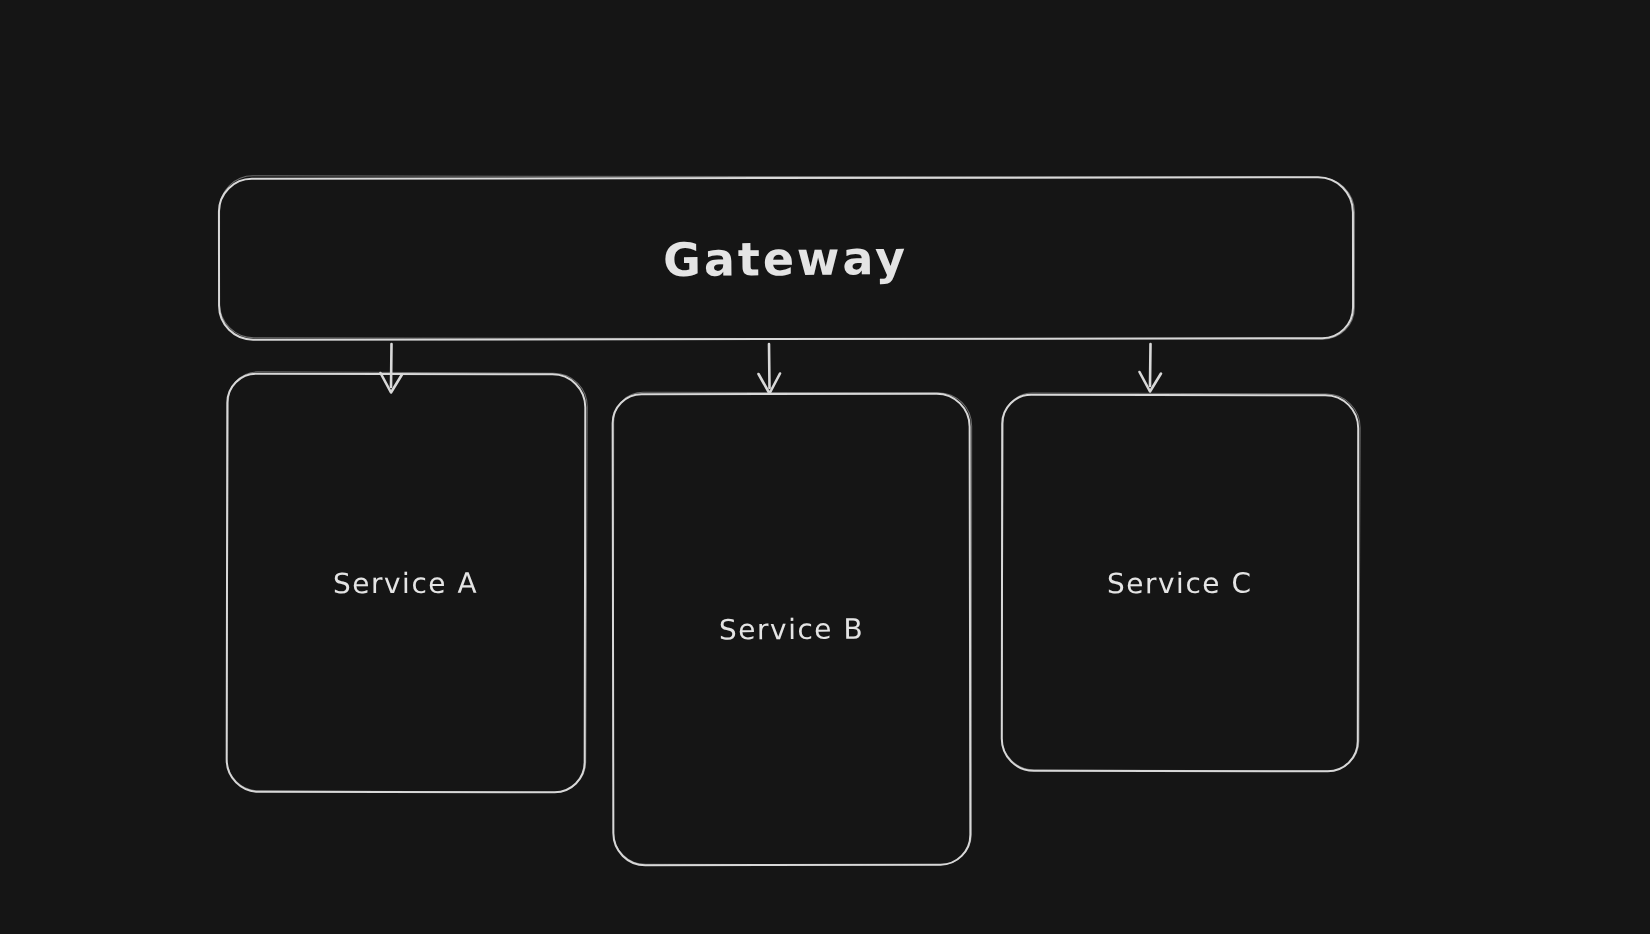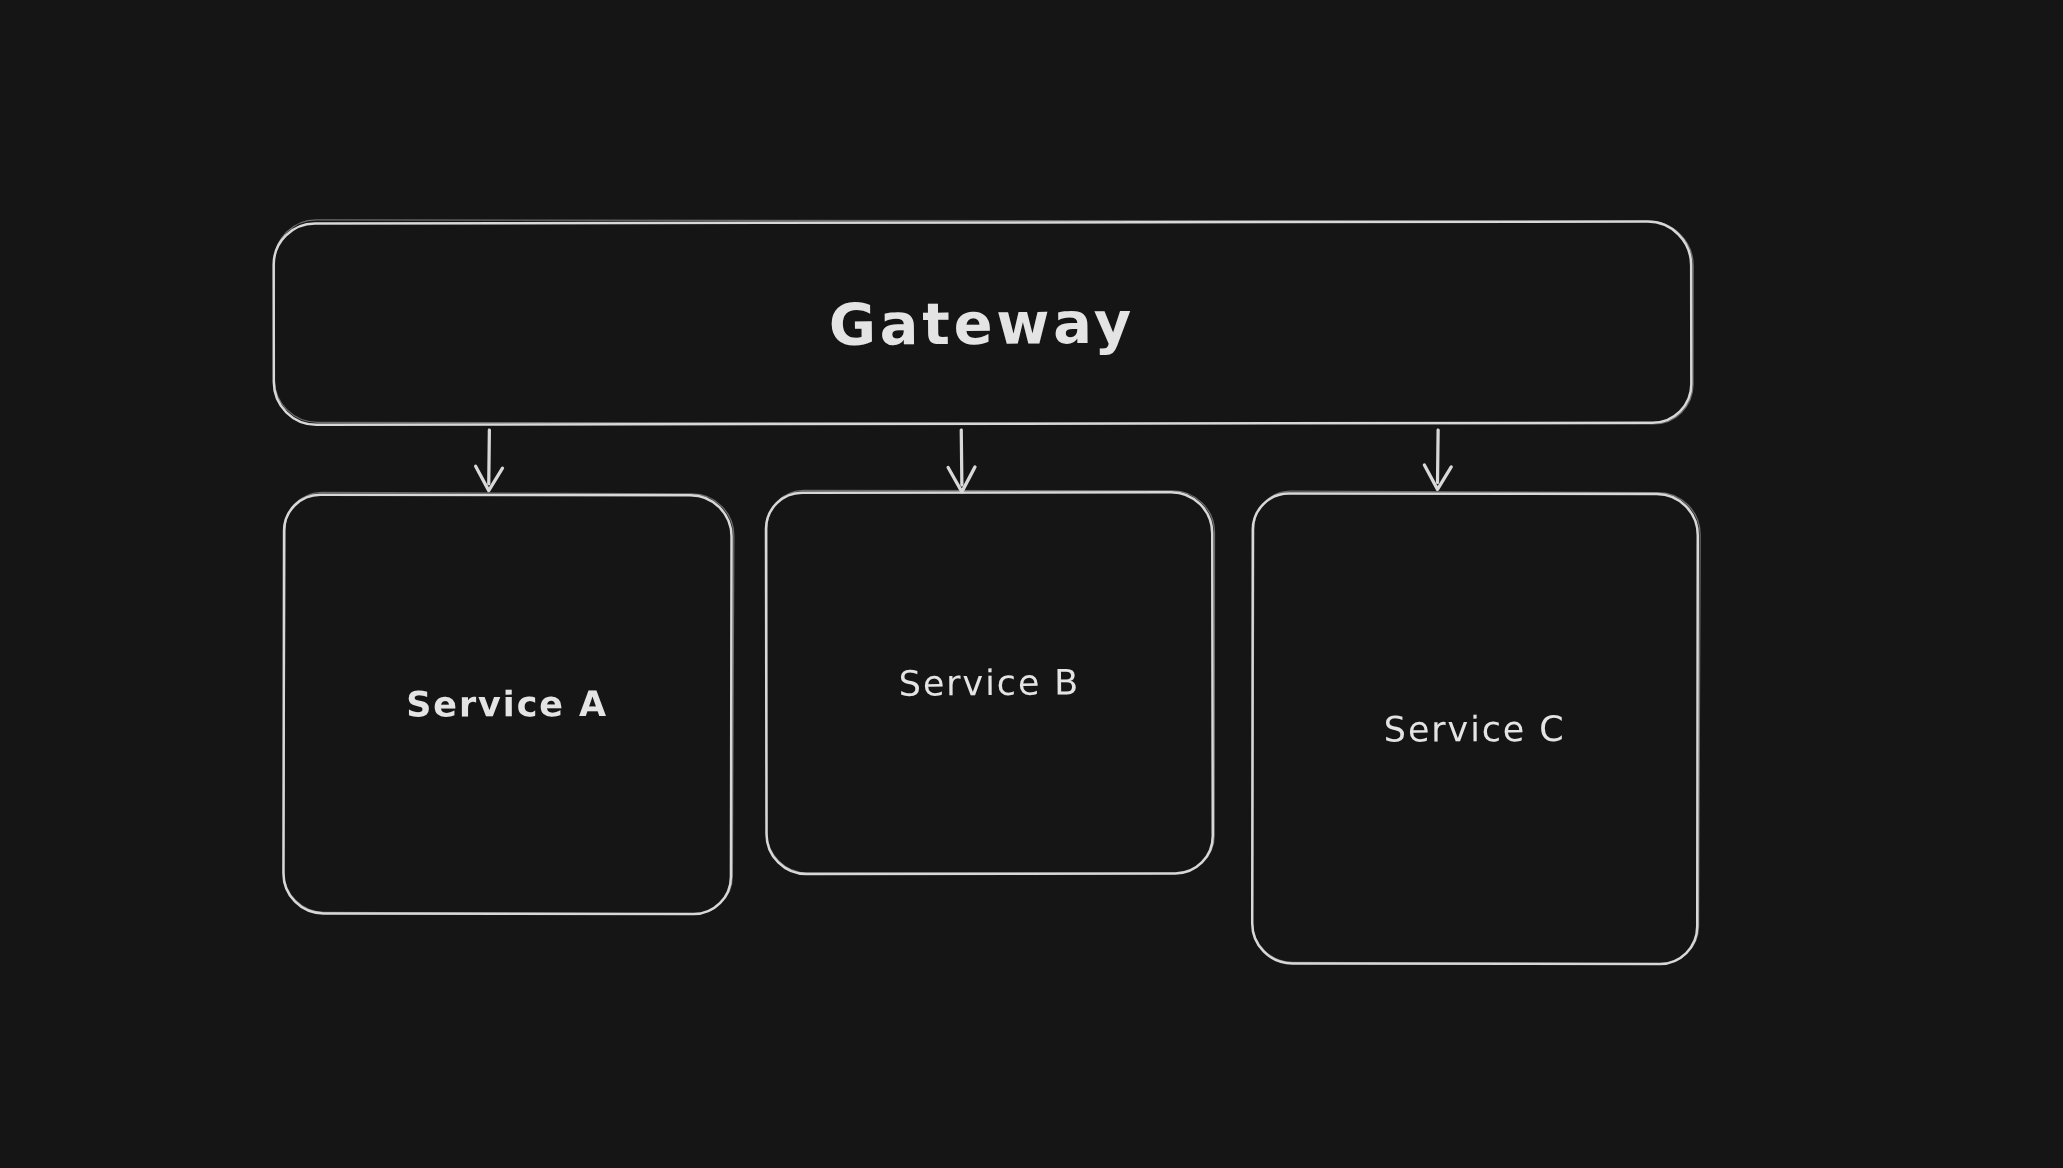--- a/index.html
+++ b/index.html
@@ -51,28 +51,27 @@
   .node-label-lg{
     font-size:46px;
     font-weight:bold;
     letter-spacing:3px;
     transform:rotate(-.4deg);
   }
   .node-service{
     border-radius:30px 34px 31px 33px;
   }
   .node-service-a{
-    left:226px; top:377px;
-    width:360px; height:337px;
+    left:226px; top:355px;
+    width:360px; height:420px;
     transform:rotate(.1deg);
-    font-weight:bold;
   }
   .node-service-b{
     left:612px; top:375px;
-    width:359px; height:307px;
+    width:359px; height:473px;
     transform:rotate(-.1deg);
   }
   .node-service-c{
     left:1001px; top:376px;
     width:358px; height:378px;
     transform:rotate(.08deg);
   }
   .node-label-sm{
     font-size:28px;
     letter-spacing:1.5px;

